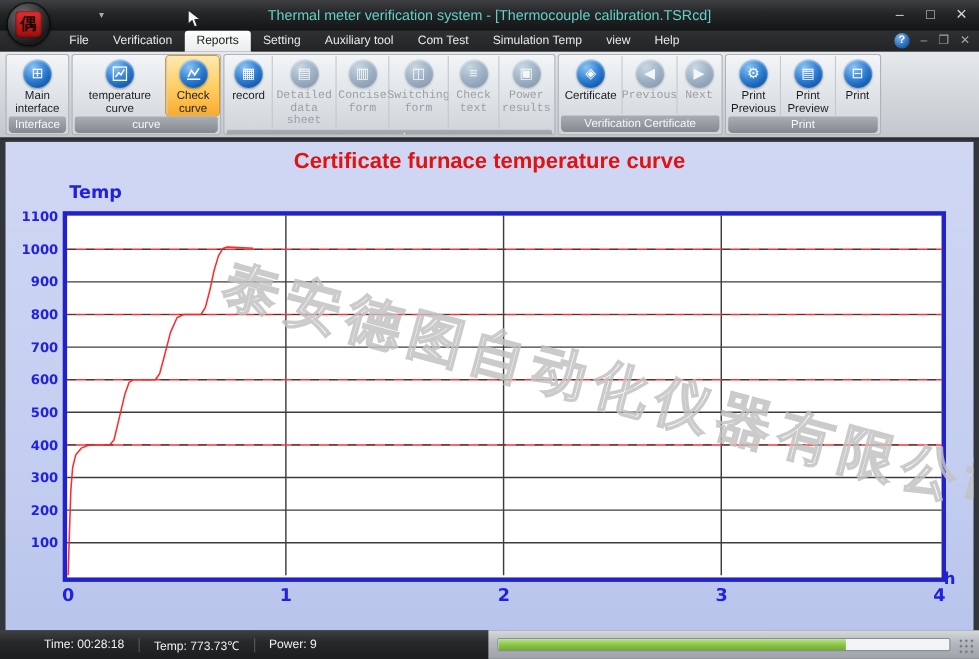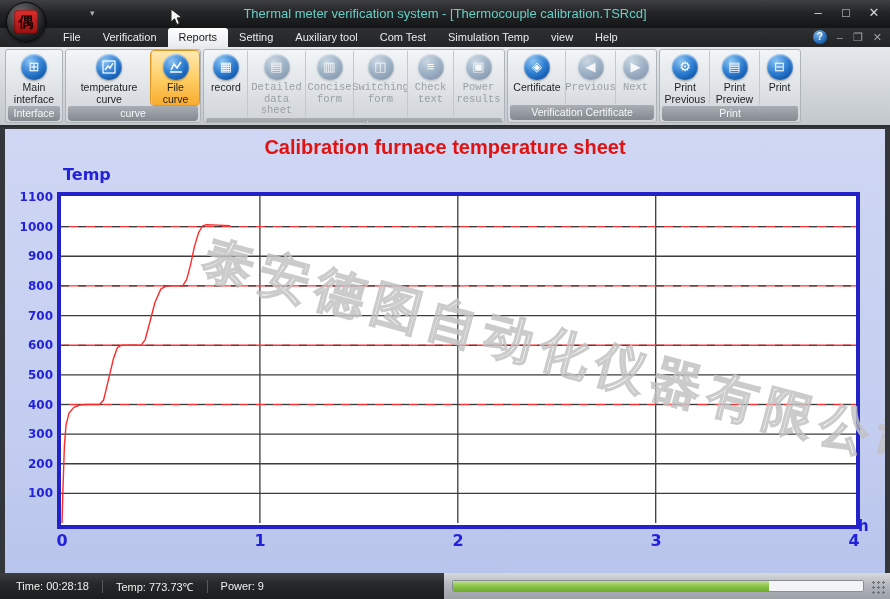--- a/index.html
+++ b/index.html
@@ -78,21 +78,21 @@
   .watermark { position:absolute; left:208px; top:96px; transform:rotate(15deg);
     transform-origin:0 0; font-size:50px; letter-spacing:8px; white-space:nowrap;
     color:transparent; -webkit-text-stroke:1.5px #c2c2c2; opacity:.85; pointer-events:none;
     font-weight:bold; }
   #plot-svg { position:absolute; left:0; top:0; }
 
   
   .statusbar { position:absolute; bottom:0; left:0; right:0; height:26px; }
   .status-left { position:absolute; left:0; top:0; bottom:0; width:444px;
     background:linear-gradient(#3e4042,#26282a 40%,#1b1d1f);
-    display:flex; align-items:center; padding-left:16px; color:#f0f0f0; font-size:11px; }
+    display:flex; align-items:center; padding-left:40px; color:#f0f0f0; font-size:11px; }
   .status-sep { width:1px; height:13px; background:#56595c; margin:0 13px; }
   .status-right { position:absolute; left:444px; right:0; top:0; bottom:0;
     background:linear-gradient(#d6d9dd,#b4b8be 45%,#9da1a8); }
   .progress-track { position:absolute; left:8px; right:26px; top:7px; height:12px;
     background:#f2f4f6; border:1px solid #898e95; border-radius:2px; overflow:hidden; }
   .progress-fill { height:100%; width:0;
     background:linear-gradient(#bce28e,#8fc94f 45%,#6fae2e); }
   .grip { position:absolute; right:4px; bottom:4px; width:14px; height:14px;
     background-image:radial-gradient(#6d7176 1px, transparent 1.4px);
     background-size:5px 5px; background-position:bottom right; }
@@ -162,21 +162,21 @@
           </span>
           <span class="rbtn-label">temperature curve</span>
         </div>
         <div class="rbtn selected" style="width:48px">
           <span class="orb">
             <svg width="14" height="14" viewBox="0 0 14 14">
                 <polyline points="1,12 13,12" stroke="#fff" stroke-width="1.4" fill="none"></polyline>
                 <polyline points="2,10 5,4 8,8 12,2" fill="none" stroke="#fff" stroke-width="1.5"></polyline>
               </svg>
           </span>
-          <span class="rbtn-label">File curve</span>
+          <span class="rbtn-label">Check curve</span>
         </div>
       </div>
       <div class="rcaption">curve</div>
     </div>
 
     <div class="rgroup">
       <div class="rbuttons">
         <div class="rbtn" style="width:42px">
           <span class="orb">▦</span>
           <span class="rbtn-label">record</span>
@@ -261,21 +261,21 @@
           <line x1="56" y1="156.9090909090909" x2="851" y2="156.9090909090909" stroke="#ff3333" stroke-width="1.4"></line>
           <line x1="56" y1="156.9090909090909" x2="851" y2="156.9090909090909" stroke="#3c3c3c" stroke-width="1.1" stroke-dasharray="8 9"></line>
           <line x1="56" y1="127.27272727272725" x2="851" y2="127.27272727272725" stroke="#3c3c3c" stroke-width="1.3"></line>
           <line x1="56" y1="97.63636363636363" x2="851" y2="97.63636363636363" stroke="#ff3333" stroke-width="1.4"></line>
           <line x1="56" y1="97.63636363636363" x2="851" y2="97.63636363636363" stroke="#3c3c3c" stroke-width="1.1" stroke-dasharray="8 9"></line>
         </g>
       <path id="curve-path" fill="none" stroke="#ff2a2a" stroke-width="1.4" stroke-linejoin="round" d="M57.0,394.0 L58.0,358.4 L59.4,316.9 L61.0,296.2 L63.9,284.3 L68.9,278.4 L74.8,276.0 L80.7,275.5 L94.6,275.5 L98.6,271.0 L102.5,254.7 L108.5,229.5 L112.4,218.6 L116.4,216.2 L136.2,216.2 L140.1,210.8 L144.1,196.0 L150.0,173.2 L155.9,159.9 L161.9,156.9 L177.7,156.9 L181.7,150.4 L185.6,135.6 L189.6,116.9 L193.6,103.6 L197.5,97.0 L201.5,95.6 L207.4,95.9 L225.2,96.7"></path>
       <rect x="54" y="65" width="799" height="333" fill="none" stroke="#2222c8" stroke-width="4"></rect>
     </svg>
 
-    <div class="chart-title">Calibration furnace temperature sheet</div>
+    <div class="chart-title">Certificate furnace temperature curve</div>
     <div class="axis-label" style="left:58px; top:36px; font-size:16px;">Temp</div>
     <div class="axis-label" style="left:853px; top:388px; font-size:15px;">h</div>
 
     <span class="ylab" style="top:58px">1100</span>
     <span class="ylab" style="top:88px">1000</span>
     <span class="ylab" style="top:117px">900</span>
     <span class="ylab" style="top:147px">800</span>
     <span class="ylab" style="top:177px">700</span>
     <span class="ylab" style="top:206px">600</span>
     <span class="ylab" style="top:236px">500</span>

